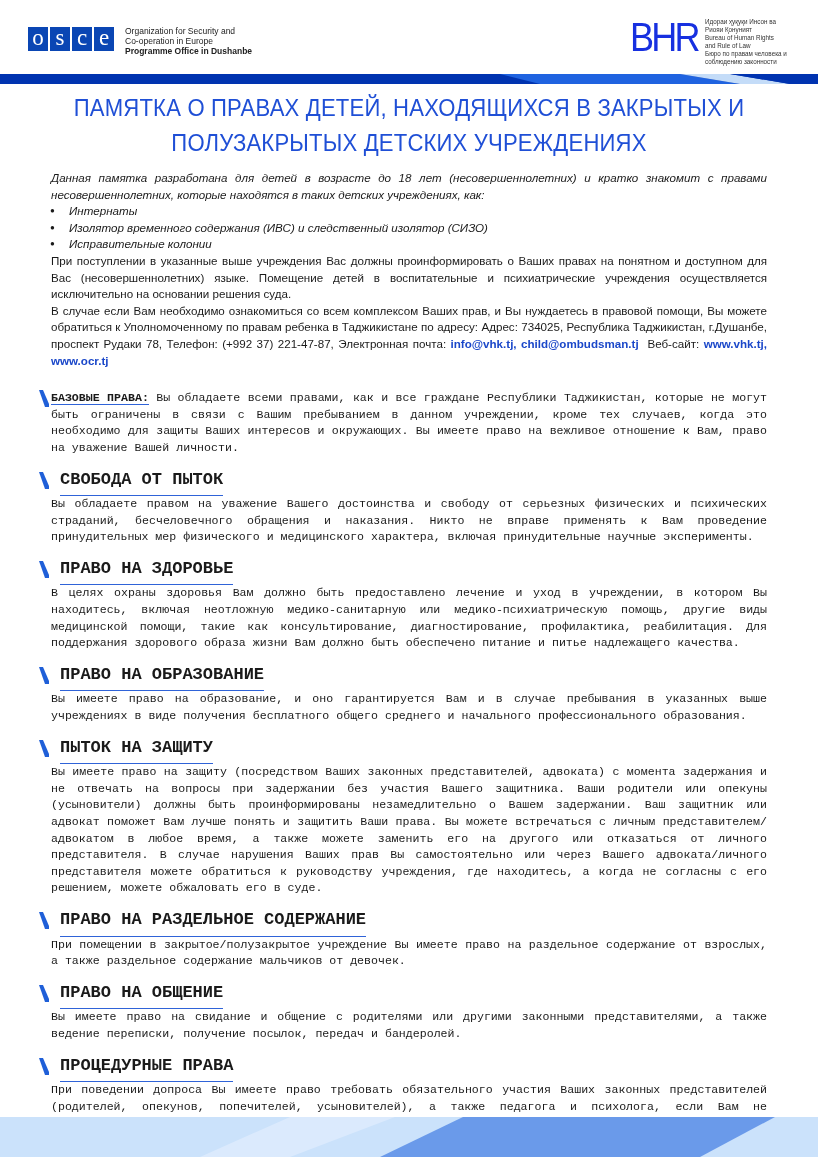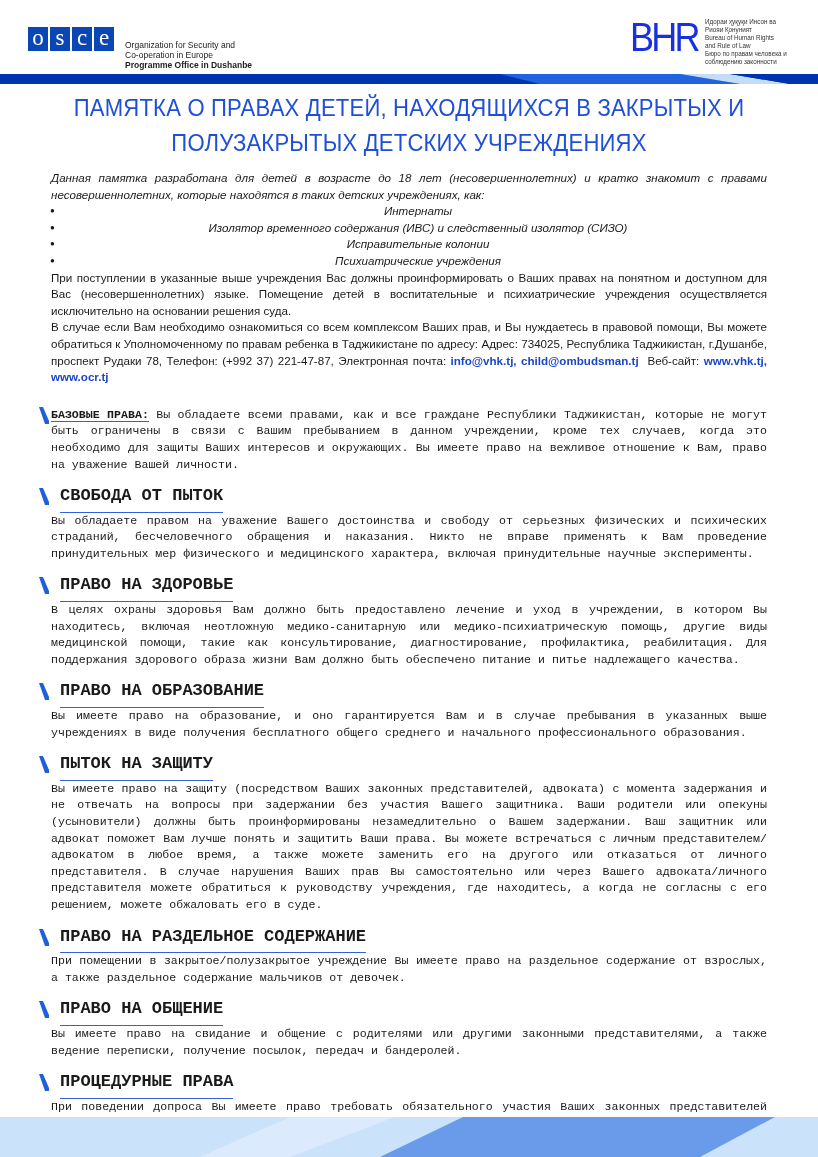--- a/index.html
+++ b/index.html
@@ -4,38 +4,38 @@
 <style>
   * { box-sizing: border-box; margin: 0; padding: 0; }
   html, body { width: 818px; height: 1157px; background: #ffffff; overflow: hidden; }
   body { position: relative; font-family: "Liberation Sans", sans-serif; color: #1a1a1a; }
 
   
   .header { position: absolute; left: 0; top: 0; width: 818px; height: 74px; }
   .osce-logo { position: absolute; left: 28px; top: 27px; display: flex; gap: 2px; }
   .osce-logo span { display: inline-block; width: 20px; height: 24px; background: #0a46b4; color: #fff;
     font-family: "Liberation Serif", serif; font-size: 23px; line-height: 22px; text-align: center; }
-  .osce-text { position: absolute; left: 125px; top: 40px; font-size: 8.5px; line-height: 10px; color: #222; }
+  .osce-text { position: absolute; left: 125px; top: 26px; font-size: 8.5px; line-height: 10px; color: #222; }
   .osce-text .bold { font-weight: bold; }
   .bhr-logo { position: absolute; left: 630px; top: 15px; color: #1730e0; font-family: "Liberation Sans", sans-serif;
     font-size: 40px; letter-spacing: -3px; transform: scaleX(0.9); transform-origin: left; line-height: 44px; font-weight: 300; }
   .bhr-text { position: absolute; left: 705px; top: 18px; font-size: 6.3px; line-height: 8px; color: #333; }
 
   
   .band { position: absolute; left: 0; top: 74px; width: 818px; height: 10px; overflow: hidden; }
   .band svg { display: block; }
 
   
   .title { position: absolute; left: 0; top: 90px; width: 818px; text-align: center; color: #1f4fd6;
     font-size: 24px; line-height: 35px; letter-spacing: 0.2px; transform: scaleX(0.92); transform-origin: center; }
 
   .content { position: absolute; left: 51px; top: 170px; width: 716px; font-size: 11.6px; line-height: 16.6px; color: #1a1a1a; }
   .intro p { text-align: justify; }
   .italic { font-style: italic; }
-  .bullets { list-style: none; margin: 0; text-align: center; }
+  .bullets { list-style: none; margin: 0; }
   .bullets li { position: relative; padding-left: 18px; font-style: italic; }
   .bullets li::before { content: "●"; position: absolute; left: -1px; top: 0; font-size: 8px; font-style: normal; }
   .link { color: #1a47c9; font-weight: bold; }
   .para { text-align: justify; }
 
   .section { margin-top: 15px; position: relative; font-family: Liberation Mono, monospace; }
   .sec-head { position: relative; display: inline-block; font-weight: bold; font-size: 17px; padding-bottom: 7px;
     border-bottom: 1.5px solid #2f63d8; margin-left: 9px; }
   .sec-mark { position: absolute; left: -16px; top: 0px; width: 14px; height: 17px; }
   .sec-body { text-align: justify; }
@@ -84,21 +84,20 @@
   <div>ПОЛУЗАКРЫТЫХ ДЕТСКИХ УЧРЕЖДЕНИЯХ</div>
 </div>
 
 <div class="content">
   <div class="intro">
     <p class="italic">Данная памятка разработана для детей в возрасте до 18 лет (несовершеннолетних) и кратко знакомит с правами несовершеннолетних, которые находятся в таких детских учреждениях, как:</p>
     <ul class="bullets">
       <li>Интернаты</li>
       <li>Изолятор временного содержания (ИВС) и следственный изолятор (СИЗО)</li>
       <li>Исправительные колонии</li>
-      <li>Психиатрические учреждения</li>
     </ul>
     <p class="para">При поступлении в указанные выше учреждения Вас должны проинформировать о Ваших правах на понятном и доступном для Вас (несовершеннолетних) языке. Помещение детей в воспитательные и психиатрические учреждения осуществляется исключительно на основании решения суда.</p>
     <p class="para"><span>В случае если Вам необходимо ознакомиться со всем комплексом Ваших прав, и Вы нуждаетесь в правовой помощи, Вы можете обратиться к Уполномоченному по правам ребенка в Таджикистане по адресу: Адрес: 734025, Республика Таджикистан, г.Душанбе, проспект Рудаки 78, Телефон: (+992 37) 221-47-87, Электронная почта: </span><span class="link">info@vhk.tj,</span> <span class="link">child@ombudsman.tj</span><span style="white-space:pre">  Веб-сайт: </span><span class="link">www.vhk.tj,</span> <span class="link">www.ocr.tj</span></p>
   </div>
 
   <div class="section" style="margin-top:21px">
     <svg class="sec-mark" viewBox="0 0 14 17">
         <polygon points="4,0 8,0 14,14 14,17 10,17" fill="#1f5fd8"></polygon>
       </svg>
     <p class="sec-body"><span class="inline-head">БАЗОВЫЕ ПРАВА:</span> <span>Вы обладаете всеми правами, как и все граждане Республики Таджикистан, которые не могут быть ограничены в связи с Вашим пребыванием в данном учреждении, кроме тех случаев, когда это необходимо для защиты Ваших интересов и окружающих. Вы имеете право на вежливое отношение к Вам, право на уважение Вашей личности.</span></p>

